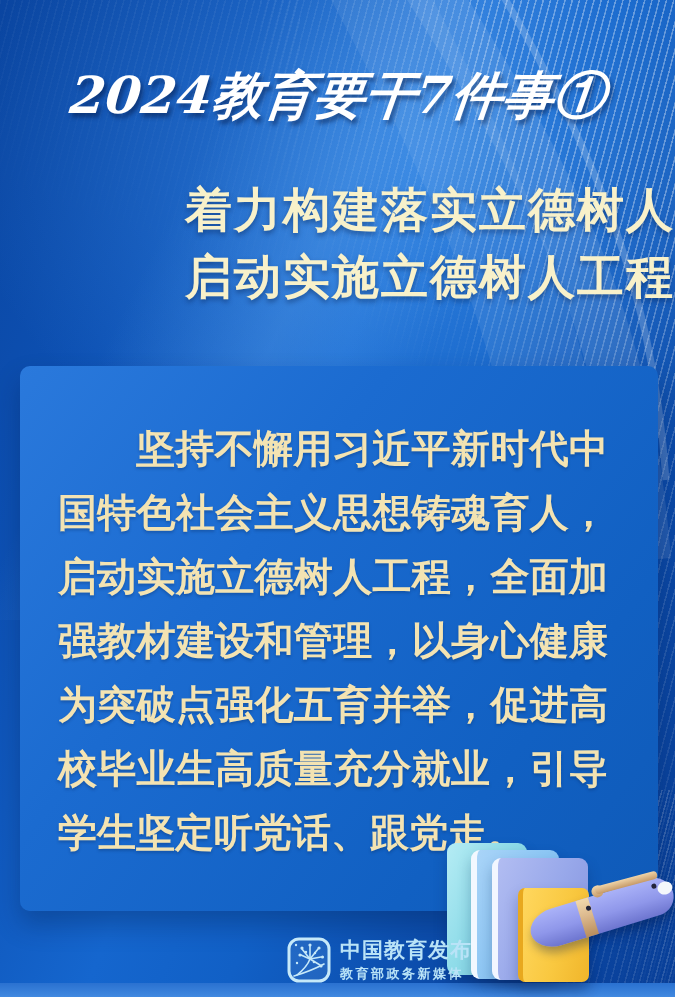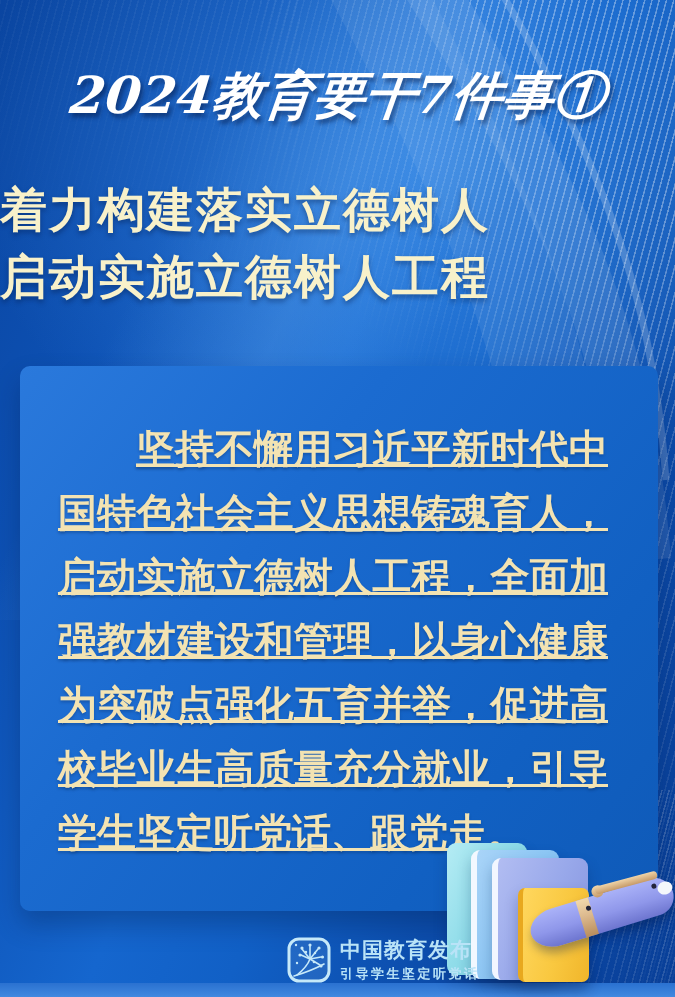--- a/index.html
+++ b/index.html
@@ -35,38 +35,37 @@
   
   .title {
     position:absolute; z-index:2; left:0; top:62px; width:675px; margin:0;
     text-align:center; color:#ffffff;
     font-family:"DejaVu Serif", serif; font-size:51px; font-weight:900; font-style:italic;
     transform:skewX(-6deg); letter-spacing:0px;
     text-shadow:3px 4px 4px rgba(3,22,66,0.5);
   }
   .subtitle {
     position:absolute; z-index:2; left:0; top:176px; width:675px;
-    text-align:left; color:#f8f1ca;
+    text-align:right; color:#f8f1ca;
     font-size:47px; font-weight:900; line-height:67px; letter-spacing:2px;
     text-shadow:0 3px 5px rgba(3,22,66,0.4);
   }
   
   .card {
     position:absolute; z-index:1; left:20px; top:366px; width:638px; height:545px;
     border-radius:10px;
     background:linear-gradient(128deg, #2a79dc 0%, #1b6bd0 35%, #1160c2 75%, #0f5ab8 100%);
     box-shadow:0 14px 26px rgba(4,25,70,0.30);
   }
   .body-text {
     position:absolute; left:38px; top:50px; width:550px; margin:0;
     font-family:"DejaVu Serif", serif; font-weight:700;
     font-size:39px; line-height:64px; color:#f3e3b2;
     text-align:justify; text-indent:2em;
     text-shadow:0 2px 3px rgba(8,35,85,0.3);
-    text-decoration:underline;
   }
   
   .illustration { position:absolute; z-index:3; left:0; top:0; width:675px; height:997px; pointer-events:none; }
   .book { position:absolute; border-radius:9px; box-shadow:0 8px 14px rgba(6,30,80,0.25); }
   .book-teal { left:447px; top:843px; width:80px; height:132px;
     background:linear-gradient(115deg, #b5ecf4 0%, #8fdce9 45%, #6fc6da 100%); }
   .book-blue { left:471px; top:850px; width:82px; height:129px;
     border-left:6px solid #f2f8ff;
     background:linear-gradient(115deg, #a9d4f8 0%, #8cc6f4 50%, #6fb0ea 100%); }
   .book-periwinkle { left:492px; top:858px; width:90px; height:122px;
@@ -167,17 +166,17 @@
           <circle cx="13" cy="18" r="1.6"></circle>
         <circle cx="9" cy="8" r="1.2"></circle>
           <circle cx="28" cy="16" r="1.2"></circle>
           <circle cx="19" cy="15" r="1.2"></circle>
         <circle cx="27" cy="25" r="1.3"></circle>
           <circle cx="10" cy="26" r="1.2"></circle>
       </g>
     </svg>
     <div class="logo-text">
       <div class="logo-name">中国教育发布</div>
-      <div class="logo-sub">引导学生坚定听党话</div>
+      <div class="logo-sub">教育部政务新媒体</div>
     </div>
   </div>
 
 </div>
 
 </body></html>

